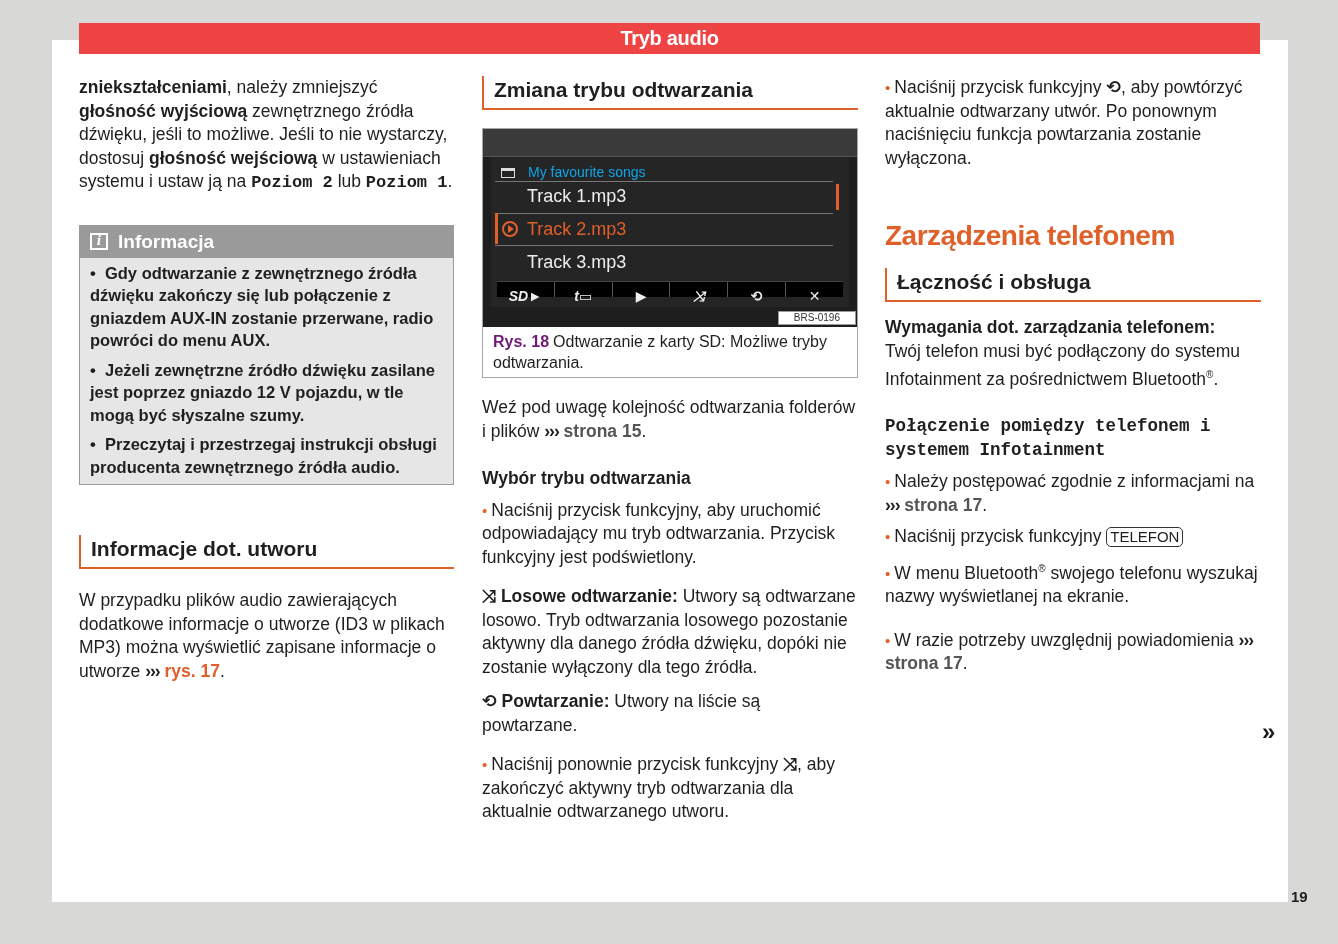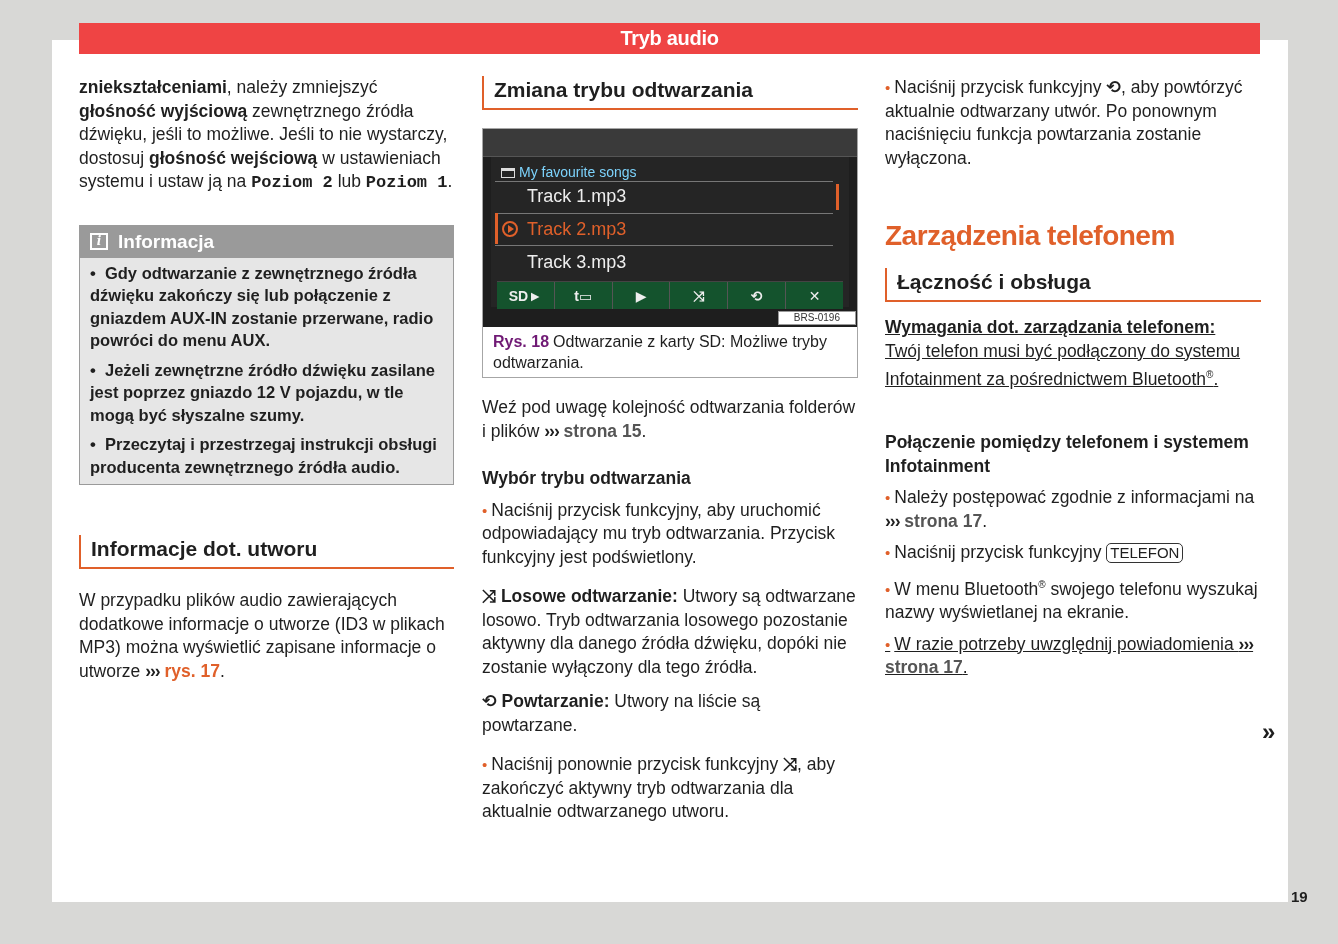--- a/index.html
+++ b/index.html
@@ -28,30 +28,30 @@
   .info-body { padding: 4px 10px 6px 10px; font-weight: bold; font-size: 16.5px; line-height: 22.5px; }
   .info-body p { margin-bottom: 7px; }
   .info-body p:last-child { margin-bottom: 0; }
 
   .sec-head { border-left: 2px solid #e0602a; border-bottom: 2px solid #e0602a; padding-left: 10px; font-weight: bold; font-size: 21px; line-height: 28px; height: 34px; }
 
   .figure { margin-top: 18px; width: 376px; border: 1px solid #a6a6a6; }
   .screen { position: relative; height: 198px; background: #1e1e1e; overflow: hidden; }
   .screen-top { position: absolute; left: 0; right: 0; top: 0; height: 28px; background: #3a3a3a; border-bottom: 1px solid #555; }
   .screen-inner { position: absolute; left: 8px; right: 8px; top: 28px; bottom: 20px; background: #252525; }
-  .folder-row { position: absolute; left: 18px; top: 32px; color: #7dd3fc; font-size: 14px; display: flex; align-items: center; gap: 4px; }
+  .folder-row { position: absolute; left: 18px; top: 32px; color: #0ea5e9; font-size: 14px; display: flex; align-items: center; gap: 13px; }
   .folder-ico { width: 14px; height: 10px; border: 1.5px solid #ddd; border-top-width: 3px; }
   .divider { position: absolute; left: 12px; right: 24px; height: 1px; background: #777; }
   .track { position: absolute; left: 44px; color: #eee; font-size: 18px; }
   .track.active { color: #e0602a; }
   .track-sel { position: absolute; left: 12px; width: 338px; top: 84px; height: 31px; border-left: 3px solid #e0602a; }
   .play-circ { position: absolute; left: 19px; top: 92px; width: 16px; height: 16px; border: 2px solid #e0602a; border-radius: 50%; }
   .play-circ::after { content: ""; position: absolute; left: 4px; top: 2px; border-left: 6px solid #e0602a; border-top: 4px solid transparent; border-bottom: 4px solid transparent; }
   .scroll-ind { position: absolute; right: 18px; top: 55px; width: 3px; height: 26px; background: #e0602a; }
-  .btn-bar { position: absolute; left: 14px; right: 14px; top: 152px; height: 28px; display: flex; background: #14532d; border-top: 1px solid #444; }
+  .btn-bar { position: absolute; left: 14px; right: 14px; top: 152px; height: 16px; display: flex; background: #000000; border-top: 1px solid #444; font-style: italic; }
   .btn-bar .fbtn { flex: 1; color: #eee; text-align: center; line-height: 28px; font-size: 14px; font-weight: bold; border-right: 1px solid #555; }
   .btn-bar .fbtn:last-child { border-right: none; }
   .code { position: absolute; right: 1px; bottom: 2px; background: #fff; color: #333; font-size: 10px; padding: 0 15px; line-height: 12px; border: 1px solid #999; }
   .caption { padding: 4px 10px 4px 10px; font-size: 16px; line-height: 21px; }
   .caption .rys { color: #701a75; font-weight: bold; margin-right: 4px; }
 
   .sub-head { font-weight: bold; }
   .ico-inline { font-weight: bold; }
   .big-title { color: #e0602a; font-weight: bold; font-size: 28px; line-height: 36px; letter-spacing: -0.5px; }
   .btn-box { display: inline-block; border: 1.5px solid #333; border-radius: 5px; padding: 0 3px; font-size: 15px; line-height: 18px; }
@@ -144,35 +144,35 @@
 </div>
 
 <div class="col col3">
   <p>
     <span class="bullet">•</span><span>Naciśnij przycisk funkcyjny </span><span class="ico-inline">⟲</span><span>, aby powtórzyć aktualnie odtwarzany utwór. Po ponownym naciśnięciu funkcja powtarzania zostanie wyłączona.</span>
   </p>
 
   <div class="big-title" style="margin-top:48px;">Zarządzenia telefonem</div>
   <div class="sec-head" style="margin-top:14px;">Łączność i obsługa</div>
 
-  <p style="margin-top:14px;text-decoration:underline;">
+  <p style="margin-top:14px;">
     <b>Wymagania dot. zarządzania telefonem:</b><br>
     <span>Twój telefon musi być podłączony do systemu Infotainment za pośrednictwem Bluetooth</span><sup>®</sup><span>.</span>
   </p>
 
-  <p class="sub-head" style="margin-top:40px;">Połączenie pomiędzy telefonem i systemem Infotainment</p>
+  <p class="sub-head" style="margin-top:24px;font-family:Liberation Mono, monospace;">Połączenie pomiędzy telefonem i systemem Infotainment</p>
 
   <p style="margin-top:8px;">
     <span class="bullet">•</span><span>Należy postępować zgodnie z informacjami na </span><span class="arrows">›››</span> <span class="link">strona 17</span><span>.</span>
   </p>
   <p style="margin-top:8px;">
     <span class="bullet">•</span><span>Naciśnij przycisk funkcyjny </span><span class="btn-box">TELEFON</span>
   </p>
   <p style="margin-top:8px;">
     <span class="bullet">•</span><span>W menu Bluetooth</span><sup>®</sup><span> swojego telefonu wyszukaj nazwy wyświetlanej na ekranie.</span>
   </p>
-  <p style="margin-top:8px;text-decoration:underline;">
+  <p style="margin-top:20px;">
     <span class="bullet">•</span><span>W razie potrzeby uwzględnij powiadomienia </span><span class="arrows">›››</span> <span class="link">strona 17</span><span>.</span>
   </p>
 </div>
 
 <div class="cont-arrow">»</div>
 <div class="page-num">19</div>
 
 </body></html>

